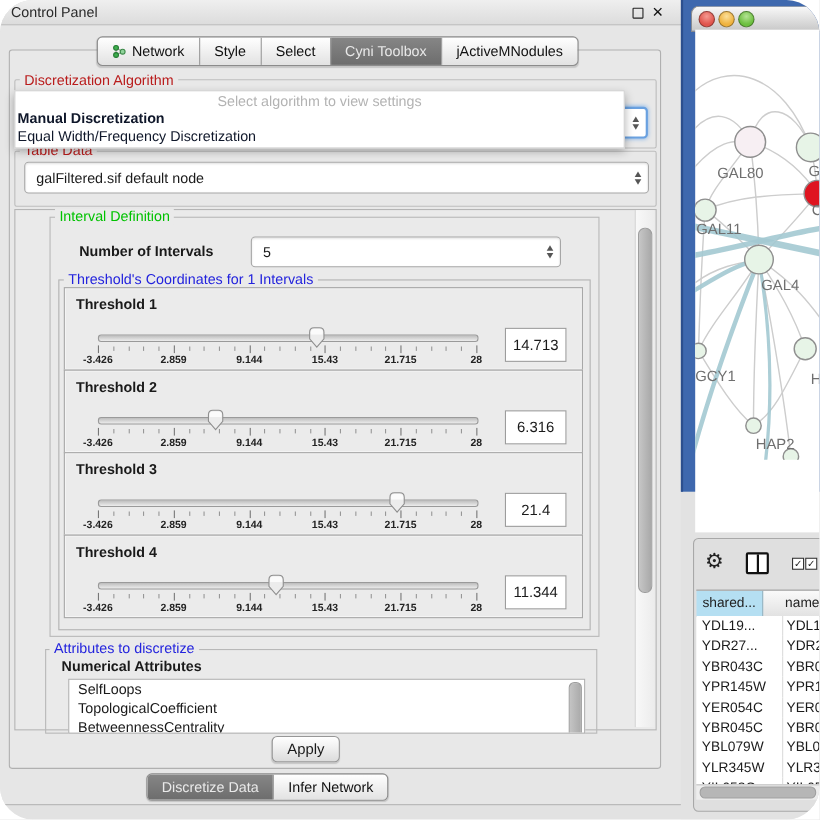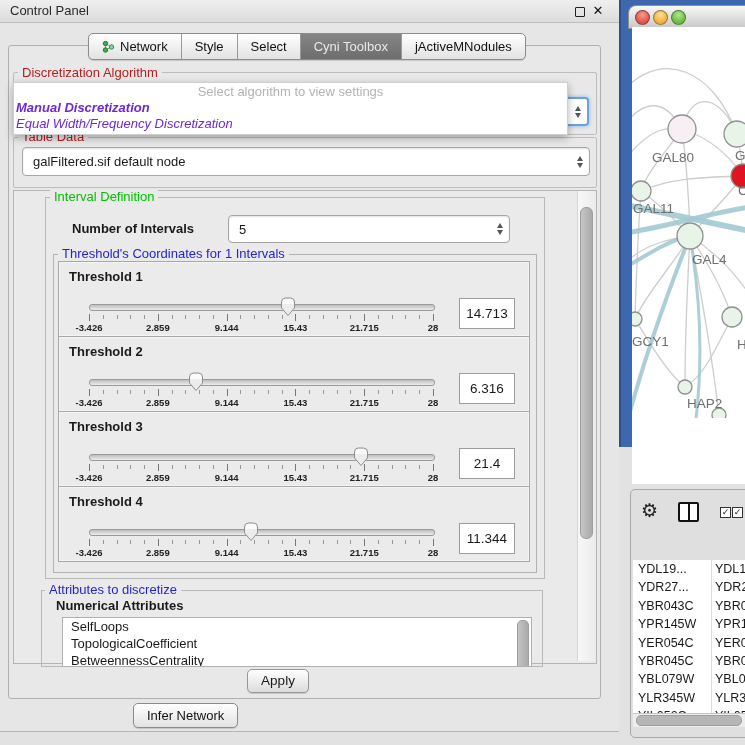--- a/index.html
+++ b/index.html
@@ -1,18 +1,18 @@
 <!DOCTYPE html>
 <html><head>
 <meta charset="utf-8">
 <style>
   html,body{margin:0;padding:0;}
   #screen{position:relative;width:745px;height:745px;background:#e2e2e2;
     font-family:"Liberation Sans","DejaVu Sans",sans-serif;font-size:13px;color:#1a1a1a;
-    overflow:hidden;}
+    overflow:hidden;border-radius:30px;}
   .abs{position:absolute;}
 
   
   #left-pane{left:0;top:0;width:619px;height:731px;background:#e6e6e6;border-bottom:1px solid #b5b5b5;}
   #titlebar{left:0;top:0;width:619px;height:22px;background:linear-gradient(#efefef,#dcdcdc);
     border-bottom:1px solid #bdbdbd;}
   #titlebar .t{position:absolute;left:10px;top:0;line-height:22px;color:#2a2a2a;}
   #float-btn{left:575px;top:7px;width:8px;height:8px;border:1.5px solid #222;border-radius:1px;}
   #close-btn{left:591px;top:2px;width:14px;height:18px;font-weight:bold;font-size:13px;color:#111;line-height:18px;text-align:center;}
 
@@ -36,21 +36,21 @@
 
   
   #algo-group{left:13px;top:72px;width:582px;height:61px;}
   #algo-title{left:18px;top:66px;z-index:2;}
   #combo-frag{left:564px;top:97px;width:21px;height:25px;background:#fff;border:2px solid #6aa1e0;
     border-radius:4px;box-shadow:0 0 4px #85b5ea;z-index:3;}
   
   #dropdown{left:13px;top:82px;width:553px;height:51px;background:#fff;border:1px solid #cfcfcf;
     box-shadow:0 3px 8px rgba(0,0,0,.3);z-index:10;}
   #dropdown .ph{line-height:17px;text-align:center;color:#b3b3b3;}
-  #dropdown .opt{line-height:16px;padding-left:2px;color:#6d28d9;font-style:italic;}
+  #dropdown .opt{line-height:16px;padding-left:2px;color:#0f172a;}
   #dropdown .opt.b{font-weight:bold;}
 
   #tabledata-group{left:13px;top:137px;width:582px;height:49px;}
   #tabledata-title{left:18px;top:130px;}
   .combo{background:#fff;border:1px solid #a6a6a6;border-radius:4px;box-shadow:inset 0 1px 2px rgba(0,0,0,.12);}
   .combo .val{position:absolute;left:10px;top:0;bottom:0;display:flex;align-items:center;}
   .stepper{position:absolute;right:6px;top:50%;transform:translateY(-50%);display:flex;flex-direction:column;gap:2px;}
   .arr-up{width:0;height:0;border-left:3.5px solid transparent;border-right:3.5px solid transparent;border-bottom:5px solid #555;}
   .arr-dn{width:0;height:0;border-left:3.5px solid transparent;border-right:3.5px solid transparent;border-top:5px solid #555;}
   #tabledata-combo{left:22px;top:147px;width:566px;height:27px;}
@@ -373,20 +373,23 @@
     <div id="attr-list" class="abs">
       <div class="attr-item">SelfLoops</div>
         <div class="attr-item">TopologicalCoefficient</div>
         <div class="attr-item">BetweennessCentrality</div>
         <div id="attr-scroll"></div>
     </div>
 
     <div id="apply-btn" class="abs">Apply</div>
 
     <div id="bottom-tabbar" class="abs segbar">
+        <div class="seg sel">
+          <span>Discretize Data</span>
+        </div>
         <div class="seg">
           <span>Infer Network</span>
         </div>
       </div>
   </div>
 
   <div id="right-lower" class="abs"></div>
   <div id="desktop" class="abs"></div>
   <div id="net-titlebar" class="abs">
     <span class="light" id="light-close" style="left: 6px; background: radial-gradient(circle at 50% 30%, rgb(245, 154, 146), rgb(224, 85, 77) 65%);"></span>
@@ -441,20 +444,24 @@
   </div>
 
   <div id="tp-box" class="abs"></div>
   <div id="gear-icon" class="abs">⚙</div>
   <div id="split-icon" class="abs">
       <div></div>
     </div>
   <div class="abs cbx" style="left:720px;">✓</div>
   <div class="abs cbx" style="left:732px;">✓</div>
 
+  <div id="tp-header" class="abs">
+    <div class="h1">shared...</div>
+    <div class="h2">name</div>
+  </div>
   <div id="tp-rows" class="abs">
       <div class="tp-row">
         <div class="c1">YDL19...</div>
         <div class="c2">YDL19...</div>
       </div>
       <div class="tp-row">
         <div class="c1">YDR27...</div>
         <div class="c2">YDR27...</div>
       </div>
       <div class="tp-row">

